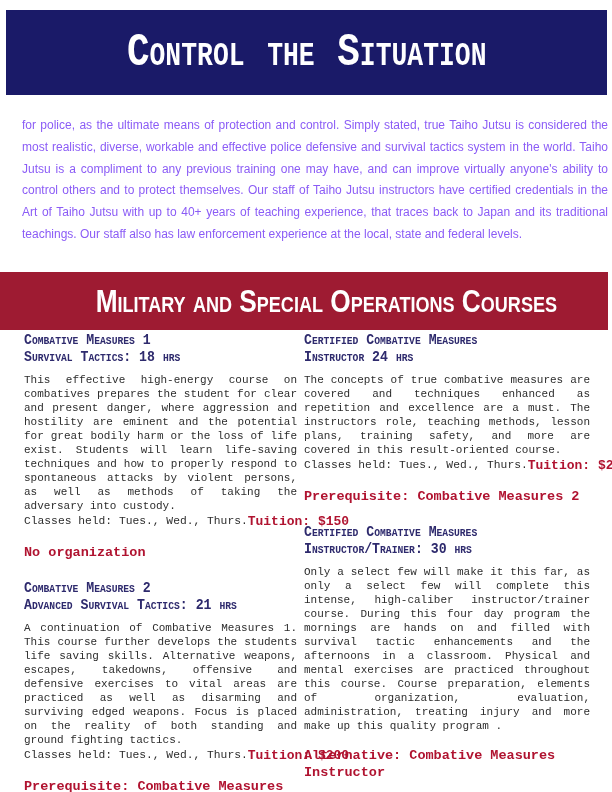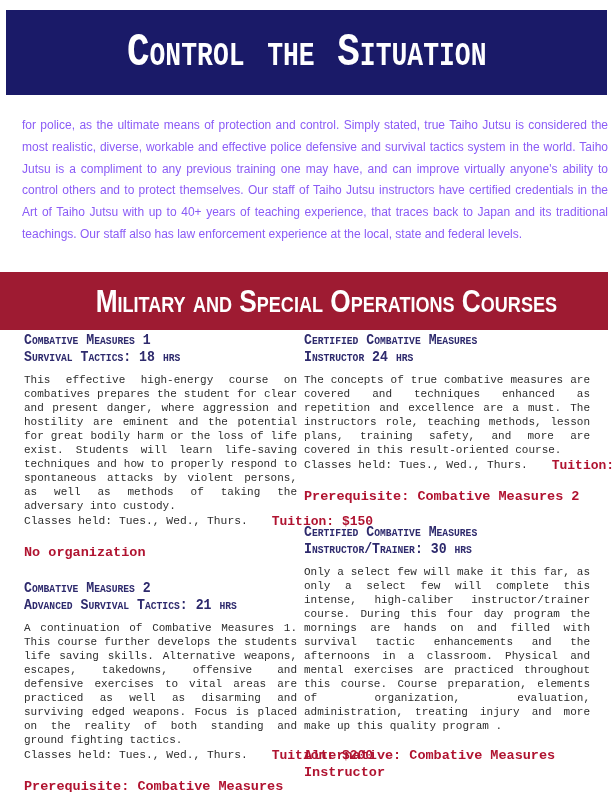--- a/index.html
+++ b/index.html
@@ -44,21 +44,21 @@
     color:var(--heading-navy, #2e2a6d); font-weight:bold; font-variant:small-caps;
     font-size:15px; line-height:17px;
     transform:scaleX(0.88); transform-origin:0 0; white-space:nowrap;
   }
   .course-desc {
     margin-top:7px; font-size:11px; line-height:14px;
     text-align:justify; color:var(--body-text, #2d2d2d);
   }
   .classes-line {
     display:flex; align-items:flex-start; white-space:nowrap;
-    font-size:11.3px; line-height:17px; color:var(--body-text, #2d2d2d);gap:24px;
+    font-size:11.3px; line-height:17px; color:var(--body-text, #2d2d2d);
   }
   .classes-line.pr28 { padding-right:28px; }
   .classes-line.pr38 { padding-right:38px; }
   .tuition {
     margin-left:auto; font-weight:bold; font-size:13px;
     color:var(--accent-red, #b01330);
   }
   .prerequisite {
     font-weight:bold; font-size:13.5px; line-height:17px; margin-top:14px;
     color:var(--accent-red, #b01330);

